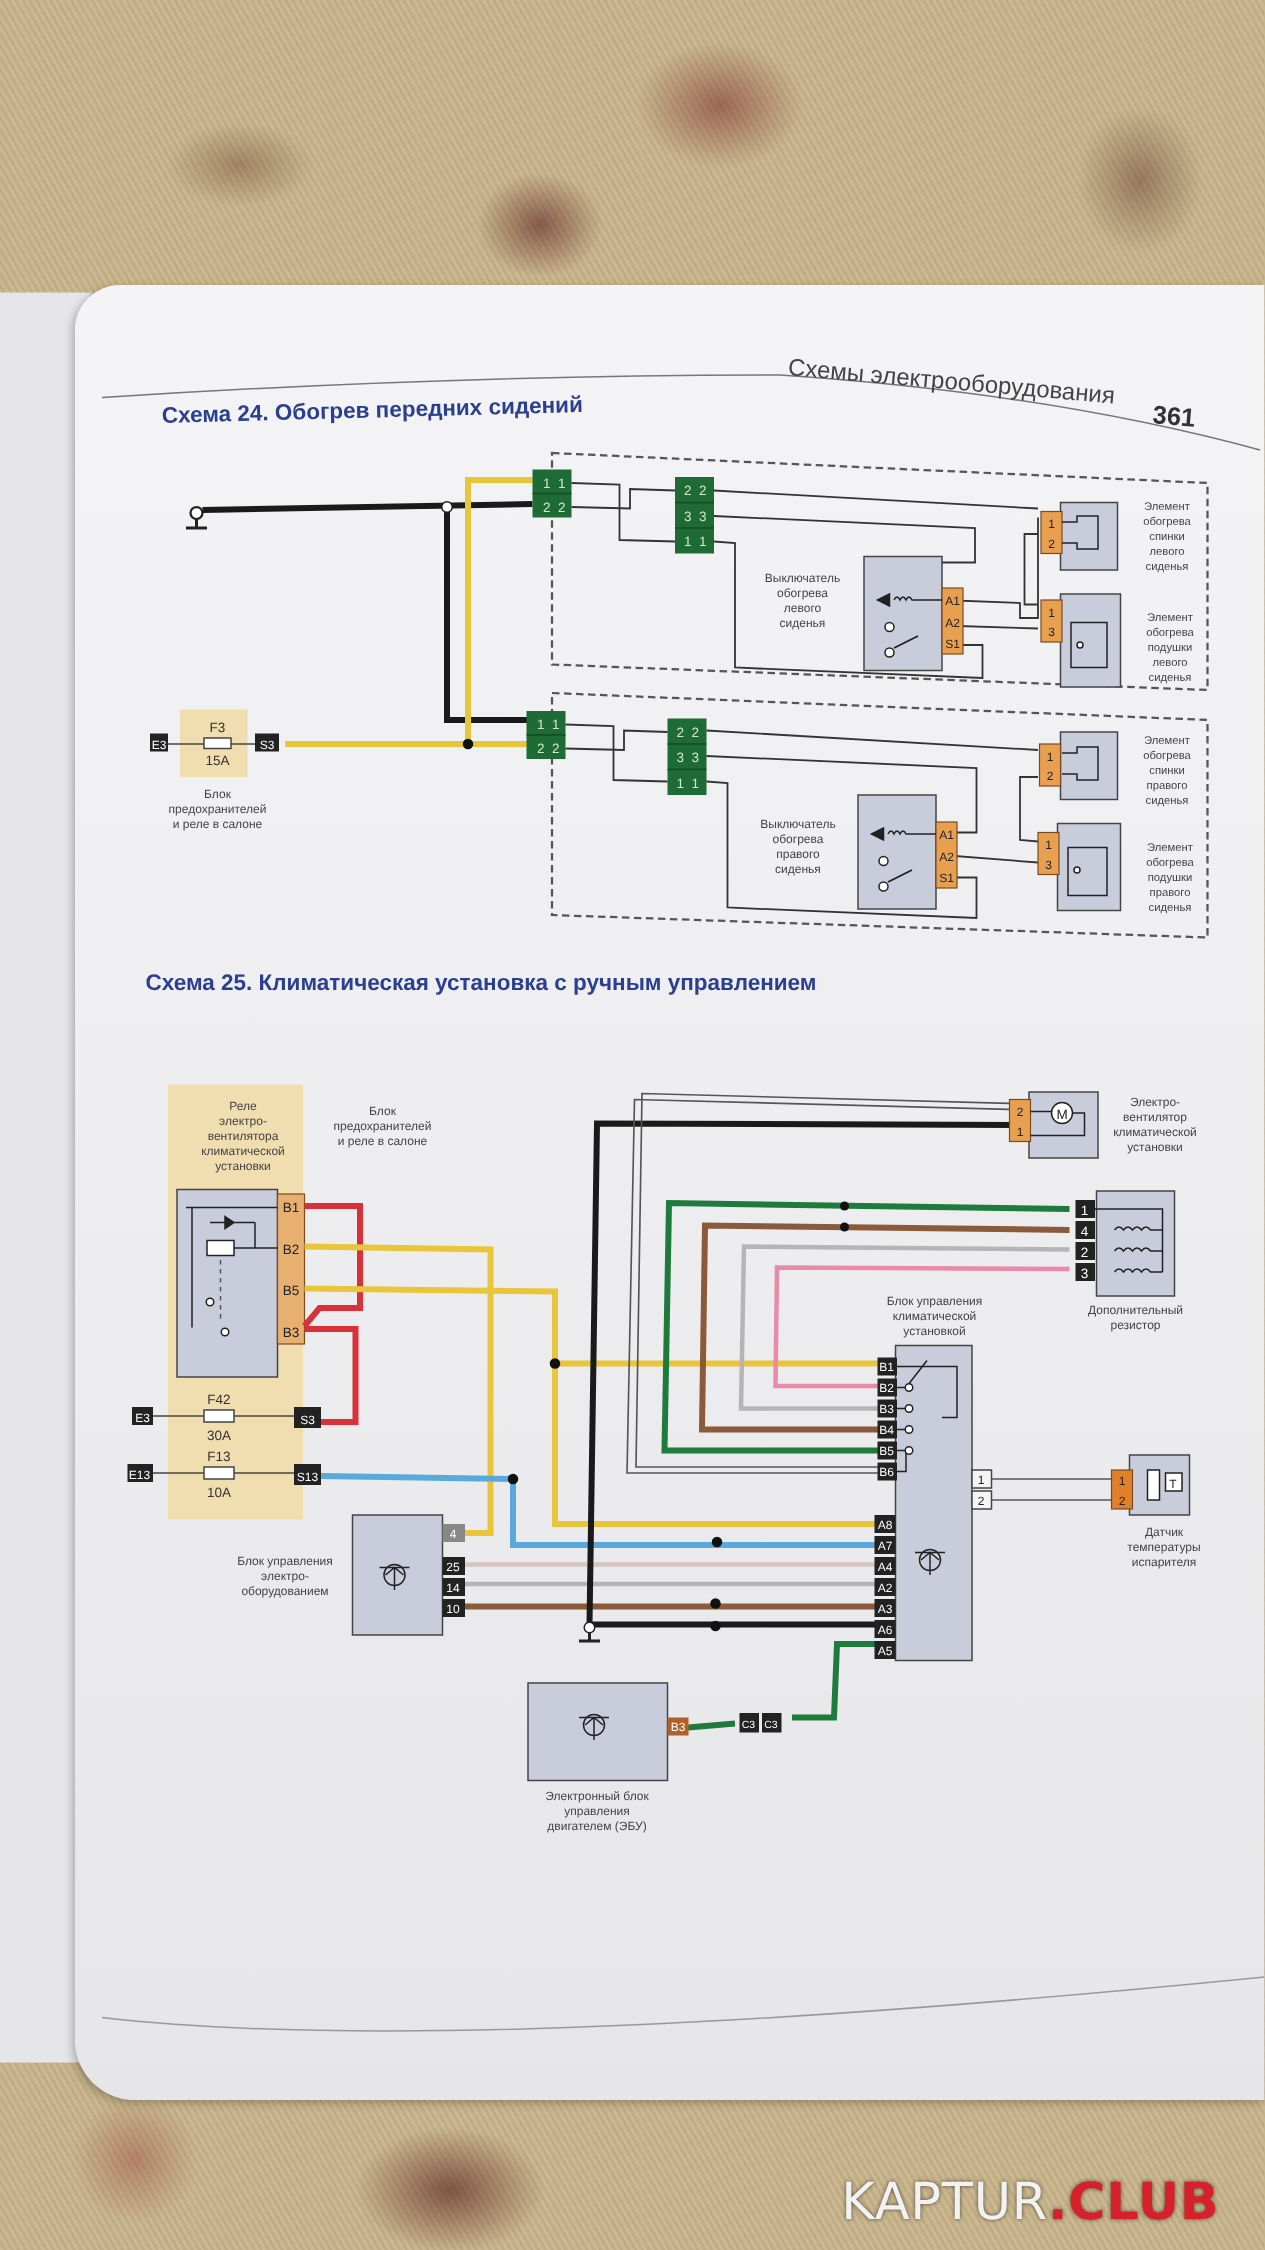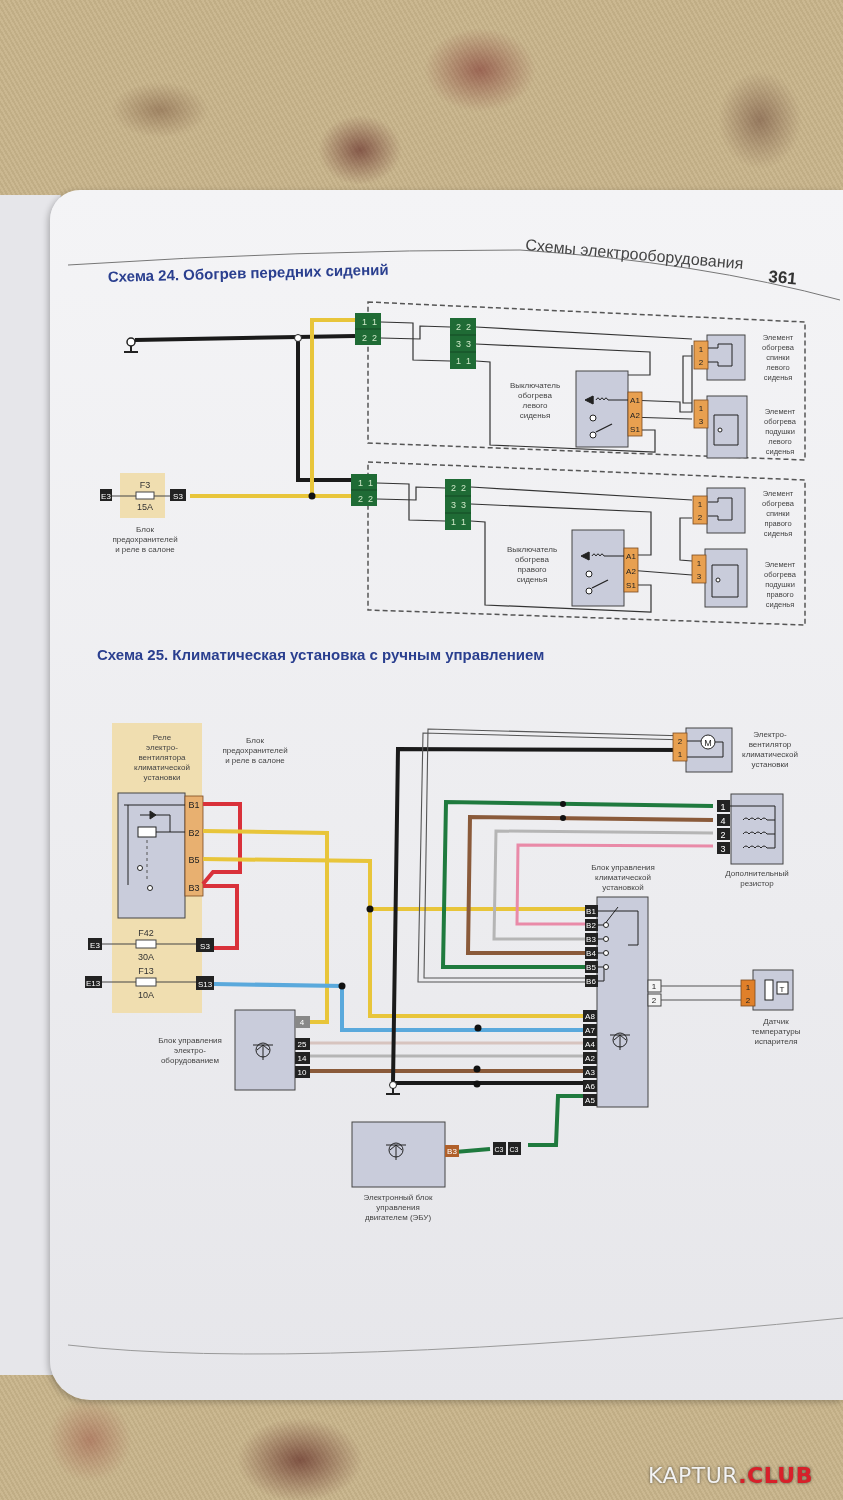--- a/index.html
+++ b/index.html
@@ -15,21 +15,21 @@
       repeating-linear-gradient(60deg, rgba(255,255,255,.06) 0 2px, rgba(0,0,0,.04) 2px 4px);
     font-family:"Liberation Sans", sans-serif;}
   .left-page{position:absolute;left:0;top:195px;width:60px;height:1180px;background:#e6e6ea;
     border-right:1px solid #cfcfd4;}
   .page{position:absolute;left:50px;top:190px;width:793px;height:1210px;
     background:linear-gradient(180deg,#f4f4f6 0%,#ececef 60%,#e6e6ea 100%);
     border-radius:30px 0 0 40px;box-shadow:-2px 2px 6px rgba(0,0,0,.25);}
   svg{position:absolute;left:0;top:0;}
   .t{font-family:"Liberation Sans", sans-serif;}
   .watermark{position:absolute;right:30px;bottom:12px;font-family:"DejaVu Sans",sans-serif;
-    font-size:22px;letter-spacing:0.5px;color:#f2f2f2;text-shadow:0 0 3px rgba(0,0,0,.6);}
+    font-size:34px;letter-spacing:0.5px;color:#f2f2f2;text-shadow:0 0 3px rgba(0,0,0,.6);}
   .watermark .club{color:#d8202a;font-weight:bold;}
 </style>
 </head>
 <body>
 
 <div class="left-page"></div>
 <div class="page"></div>
 
 <svg width="843" height="1500" viewBox="0 0 843 1500">
 

